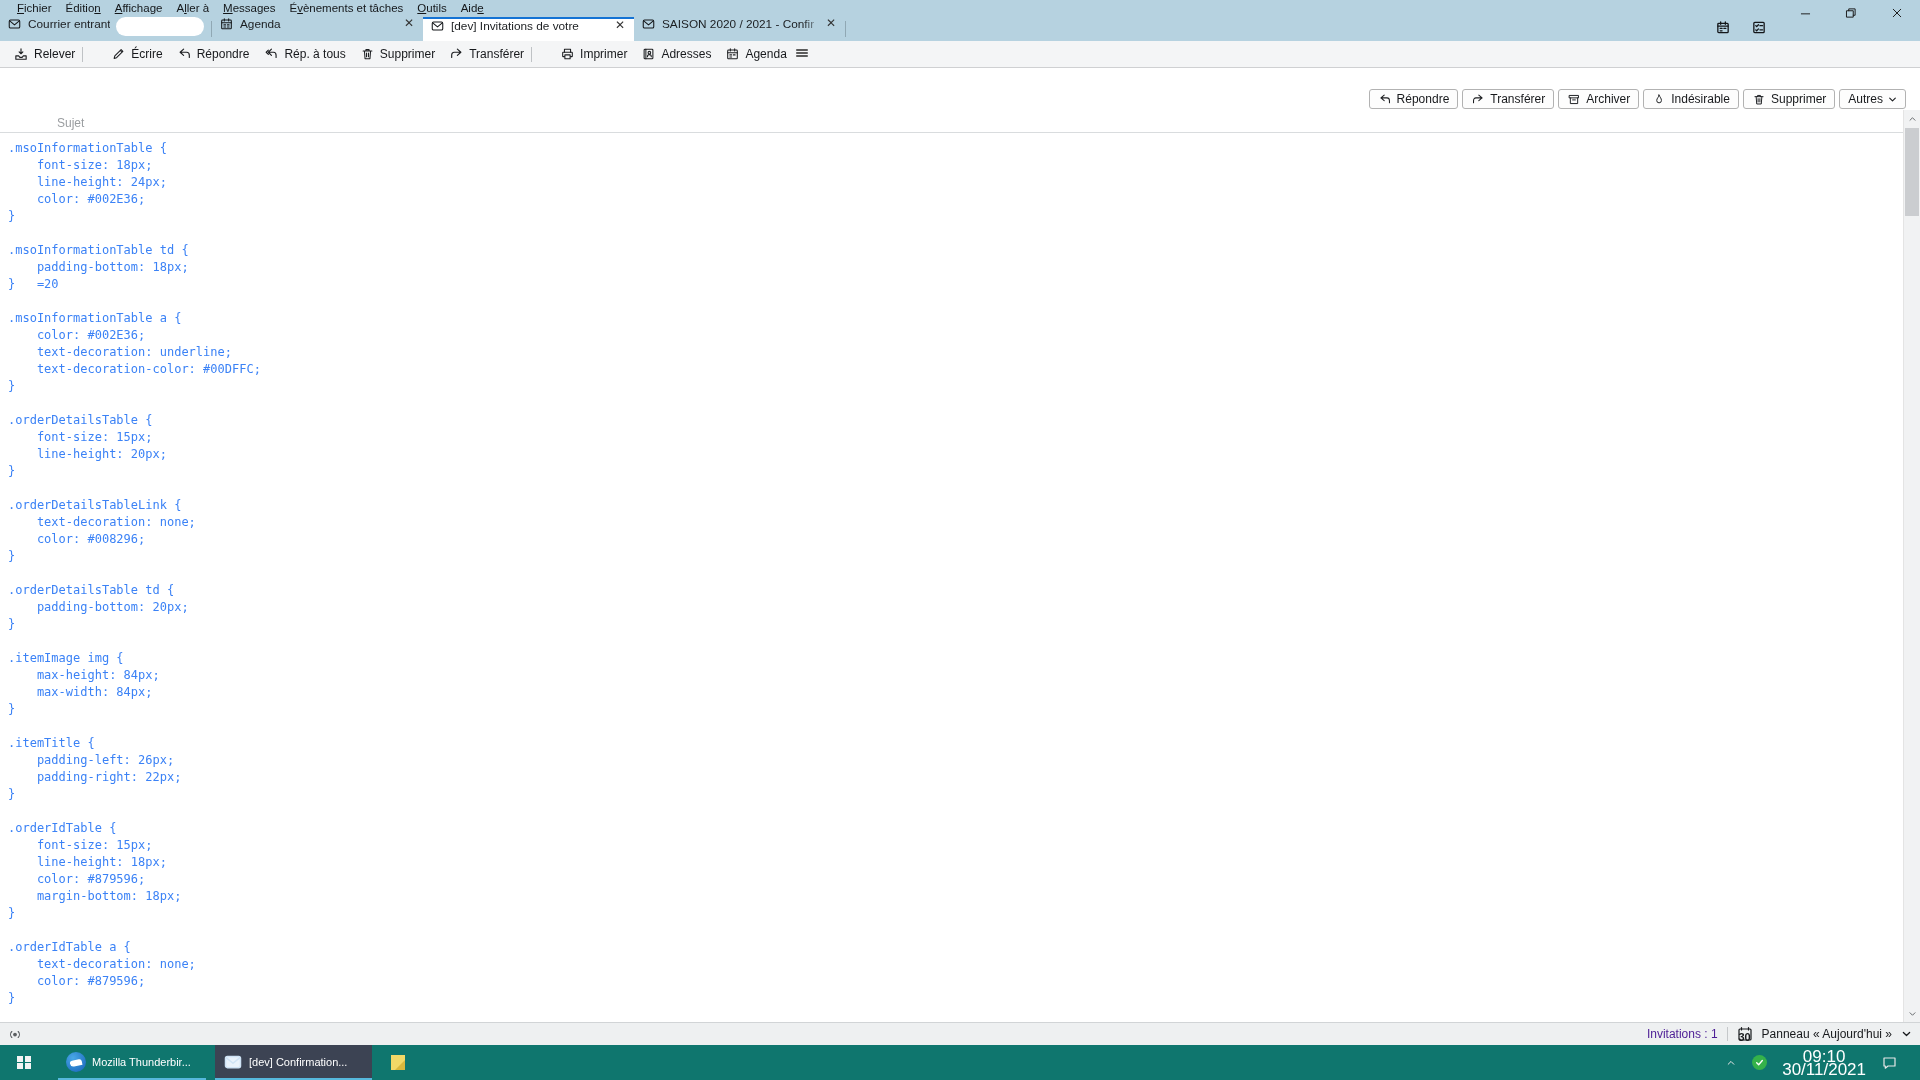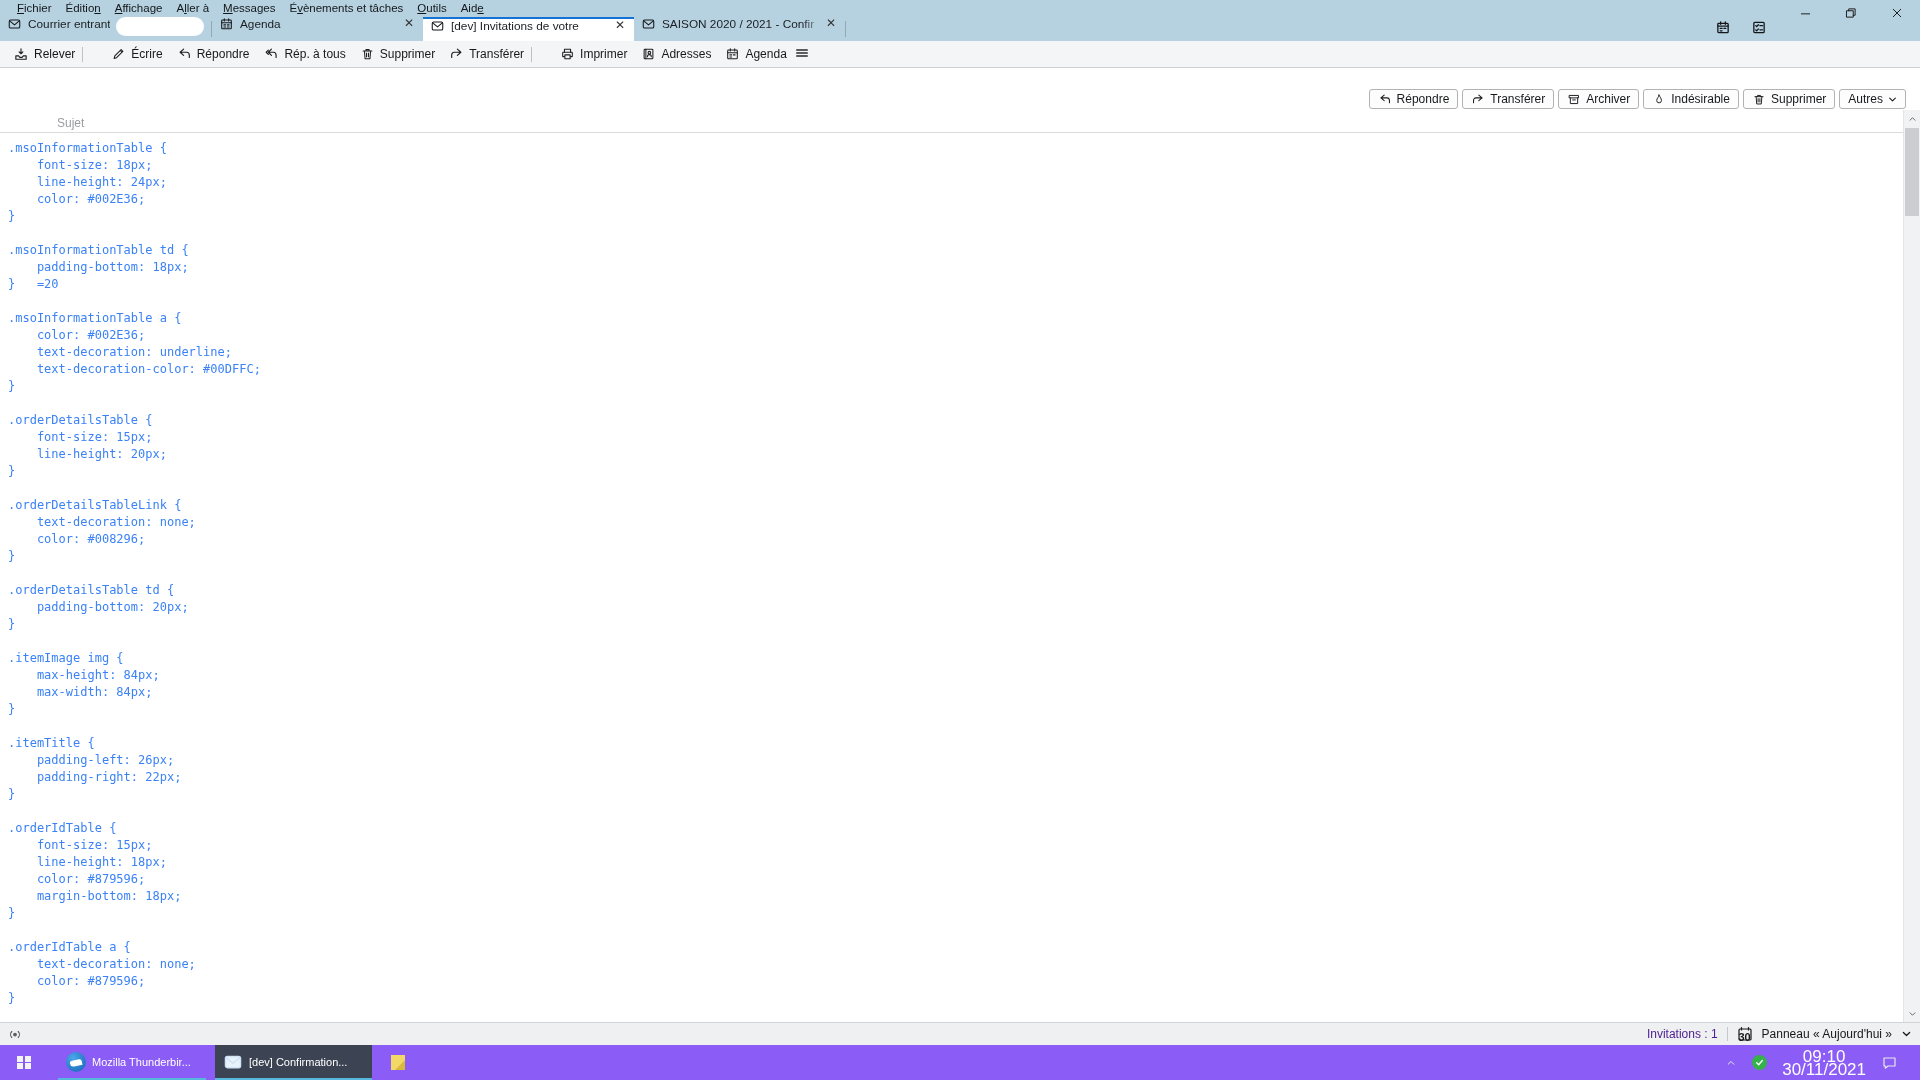--- a/index.html
+++ b/index.html
@@ -68,21 +68,21 @@
   .statusbar { position:absolute; top:1022px; left:0; width:1920px; height:23px; background:#eef0f1;
                border-top:1px solid #d1d4d6; display:flex; align-items:center; font-size:12px; color:#17191c; padding:0 8px 0 7px; }
   .statusbar svg { flex:none; }
   .sb-right { margin-left:auto; display:flex; align-items:center; gap:9px; }
   .invitations { color:#4c1d95; }
   .sb-sep { width:1px; height:14px; background:#c5c8ca; }
   .cal30 { position:relative; width:16px; height:16px; }
   .cal30 .day { position:absolute; top:5px; left:0; width:16px; text-align:center; font-size:11px; font-weight:bold; color:#17191c; }
 
   
-  .taskbar { position:absolute; top:1045px; left:0; width:1920px; height:35px; background:#8b5cf6;
+  .taskbar { position:absolute; top:1045px; left:0; width:1920px; height:35px; background:#0f766e;
              display:flex; align-items:stretch; color:#fff; }
   .start { width:48px; display:flex; align-items:center; justify-content:center; }
   .win-logo { display:grid; grid-template-columns:6px 6px; grid-template-rows:6px 6px; gap:1.5px; }
   .win-logo span { background:#f4f4f4; }
   .task { display:flex; align-items:center; gap:6px; padding:0 8px; font-size:11px; border-bottom:2px solid #56b8dc; white-space:nowrap; overflow:hidden; }
   .task-1 { width:148px; margin-left:10px; }
   .task-2 { width:157px; margin-left:9px; background:#3c4353; }
   .task-note { width:30px; margin-left:11px; justify-content:center; border-bottom:none; }
   .task-label { overflow:hidden; white-space:nowrap; }
   .tb-icon { width:20px; height:20px; flex:none; }

